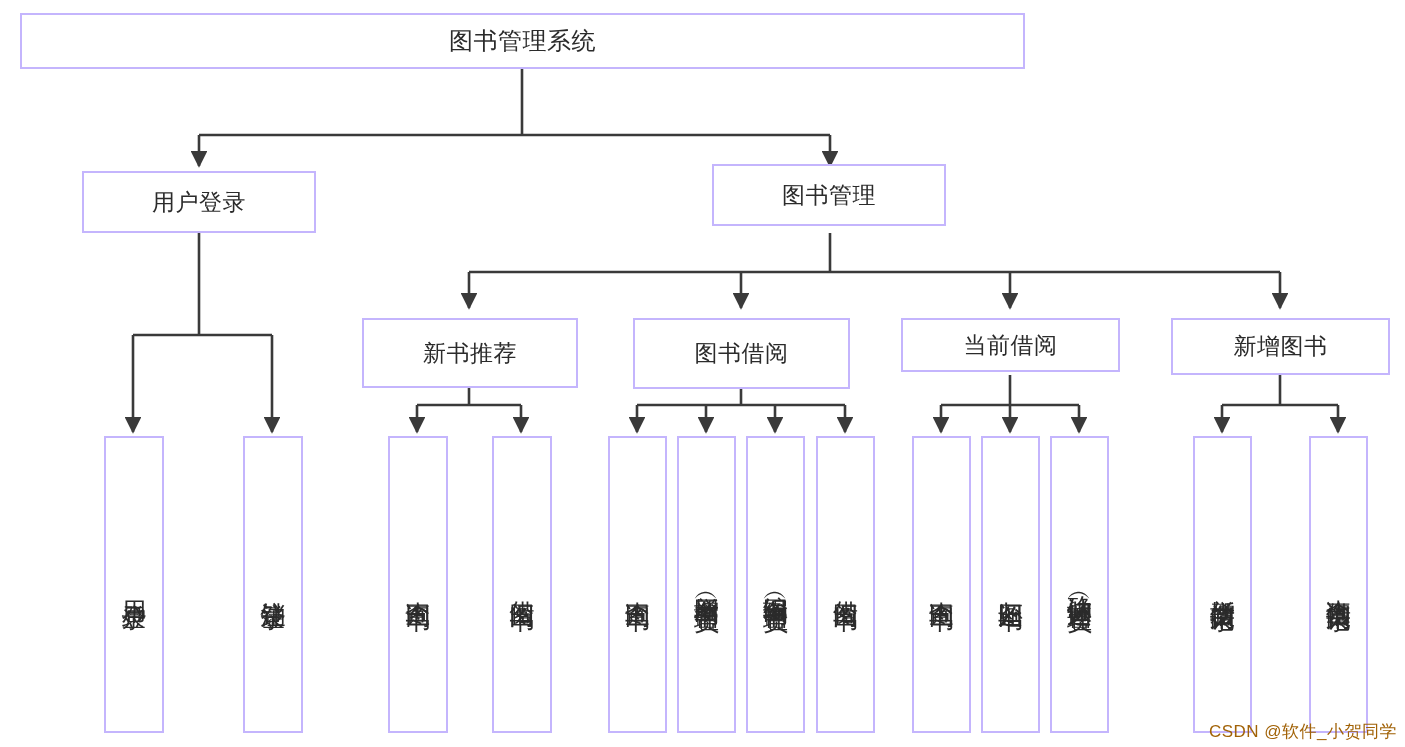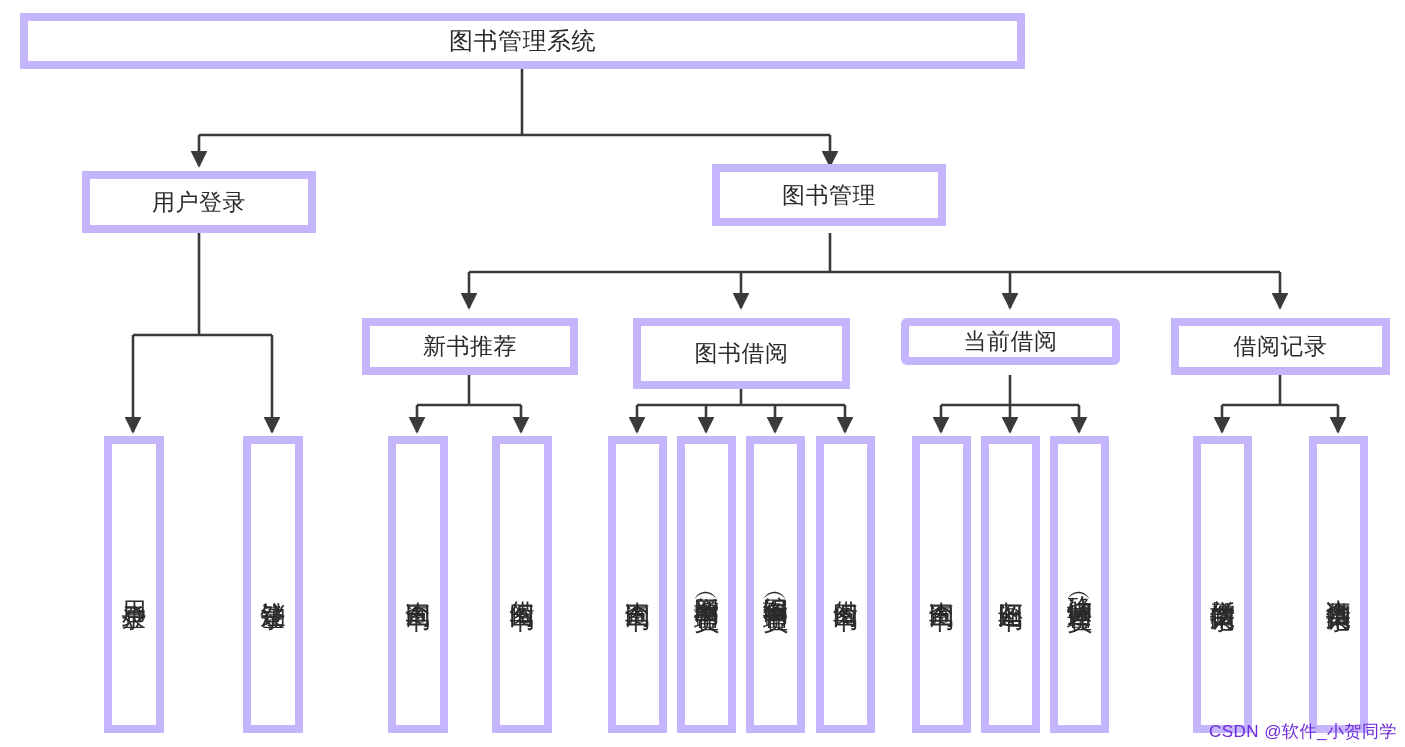--- a/index.html
+++ b/index.html
@@ -22,21 +22,21 @@
     left: 0;
     top: 0;
     width: 1405px;
     height: 747px;
     pointer-events: none;
   }
   .node {
     position: absolute;
     box-sizing: border-box;
     background: #ffffff;
-    border: 8px solid #c4b5fd;
+    border: 2px solid #c4b5fd;
     display: flex;
     align-items: center;
     justify-content: center;
     color: #2b2b2b;
   }
   .node .label {
     display: block;
     text-align: center;
     line-height: 1.08;
     letter-spacing: 0.5px;
@@ -61,21 +61,21 @@
     line-height: 1.0;
     letter-spacing: 2px;
     white-space: nowrap;
     max-height: 100%;
   }
   .watermark {
     position: absolute;
     right: 8px;
     bottom: 4px;
     font-size: 17px;
-    color: #6d28d9;
+    color: #a16207;
     letter-spacing: 0.5px;
     white-space: nowrap;
   }
 </style>
 </head>
 <body>
 
 <div id="canvas">
 
   <svg class="wires" viewBox="0 0 1405 747" xmlns="http://www.w3.org/2000/svg">
@@ -132,31 +132,31 @@
     <span class="label">图书管理系统</span>
   </div>
 
   <div class="node horiz" style="left:82px; top:171px; width:234px; height:62px;">
     <span class="label">用户登录</span>
   </div>
   <div class="node horiz" style="left:712px; top:164px; width:234px; height:62px;">
     <span class="label">图书管理</span>
   </div>
 
-  <div class="node horiz" style="left:362px; top:318px; width:216px; height:57px;">
+  <div class="node horiz" style="left:362px; top:318px; width:216px; height:70px;">
     <span class="label">新书推荐</span>
   </div>
   <div class="node horiz" style="left:633px; top:318px; width:217px; height:71px;">
     <span class="label">图书借阅</span>
   </div>
-  <div class="node horiz" style="left:901px; top:318px; width:219px; height:47px;border-radius:6px;">
+  <div class="node horiz" style="left:901px; top:318px; width:219px; height:54px;">
     <span class="label">当前借阅</span>
   </div>
   <div class="node horiz" style="left:1171px; top:318px; width:219px; height:57px;">
-    <span class="label">借阅记录</span>
+    <span class="label">新增图书</span>
   </div>
 
   <div class="node vert" style="left:104px; top:436px; width:60px; height:297px;">
     <span class="label">用户登录</span>
   </div>
   <div class="node vert" style="left:243px; top:436px; width:60px; height:297px;">
     <span class="label">注销登录</span>
   </div>
 
   <div class="node vert" style="left:388px; top:436px; width:60px; height:297px;">

